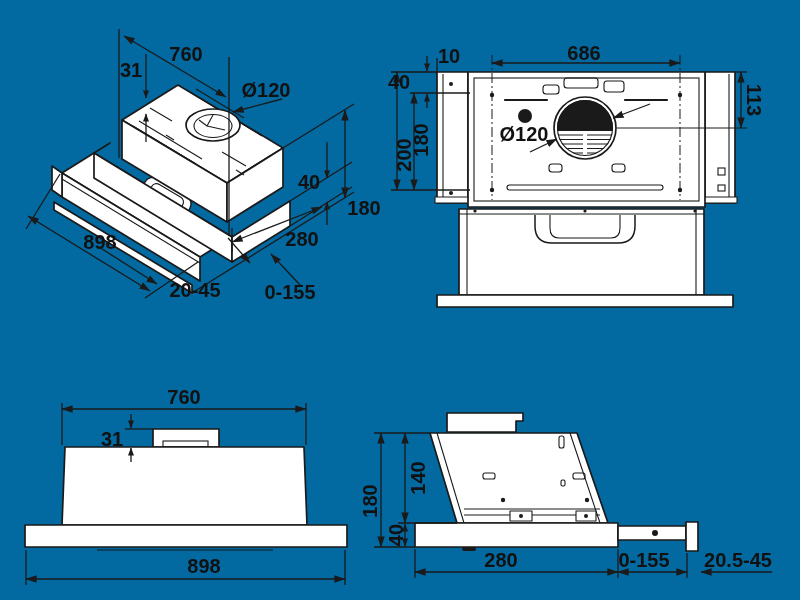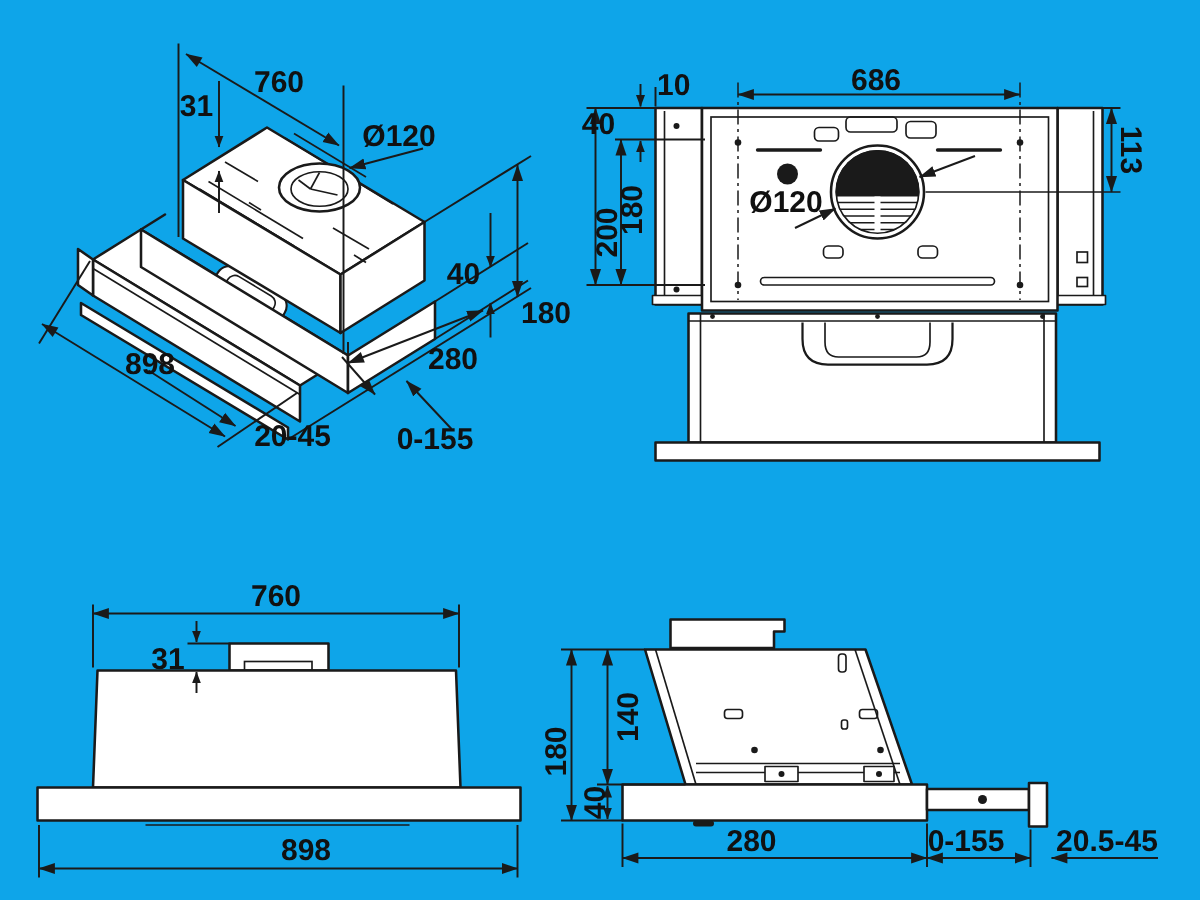--- a/index.html
+++ b/index.html
@@ -1,16 +1,16 @@
 <!DOCTYPE html>
 <html><head>
 <meta charset="utf-8">
 <style>
   html,body{margin:0;padding:0;background:#fff;}
-  .canvas-wrap{width:800px;height:600px;background:#0ea5e9;position:relative;overflow:hidden;}
+  .canvas-wrap{width:800px;height:600px;background:#0369a1;position:relative;overflow:hidden;}
   svg{display:block;}
   text{font-family:"Liberation Sans","DejaVu Sans",sans-serif;font-weight:bold;fill:#111;}
   .dim-label{font-size:20px;}
   .obj{fill:none;stroke:#1a1a1a;stroke-width:1.7;stroke-linejoin:round;stroke-linecap:round;}
   .obj-fill{fill:#ffffff;stroke:#1a1a1a;stroke-width:1.7;stroke-linejoin:round;}
   .thin{fill:none;stroke:#1a1a1a;stroke-width:1.1;}
   .dim{fill:none;stroke:#1a1a1a;stroke-width:1.3;}
   .cl{fill:none;stroke:#1a1a1a;stroke-width:1;stroke-dasharray:10 3 2 3;}
   .solid{fill:#1a1a1a;stroke:none;}
 </style>

